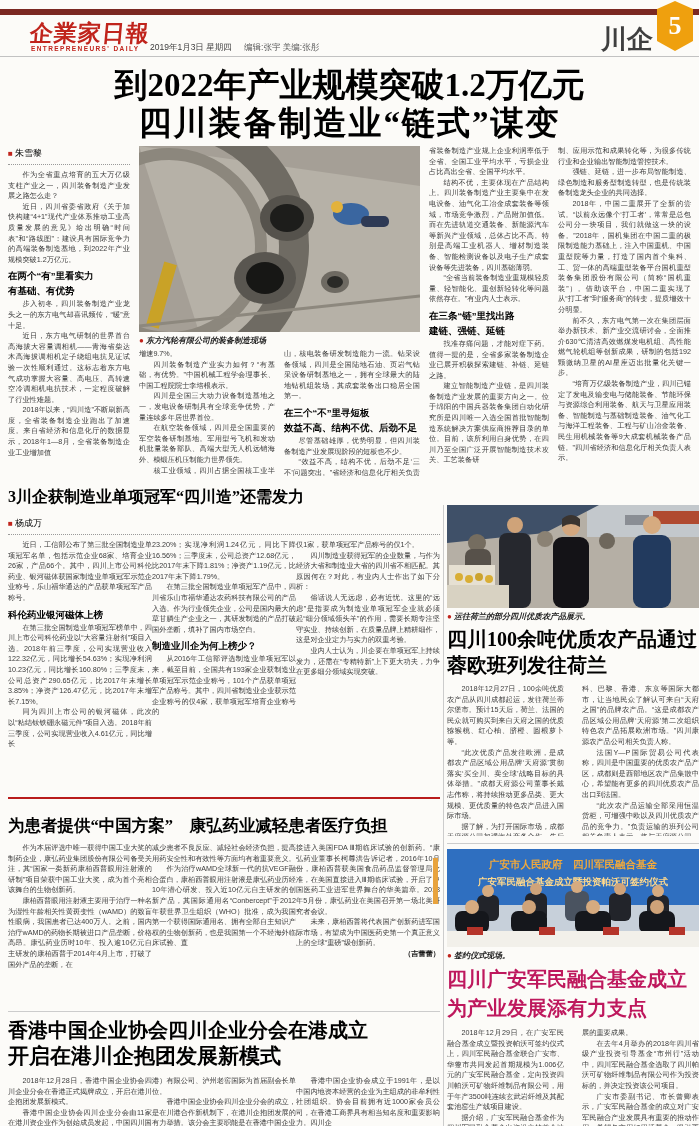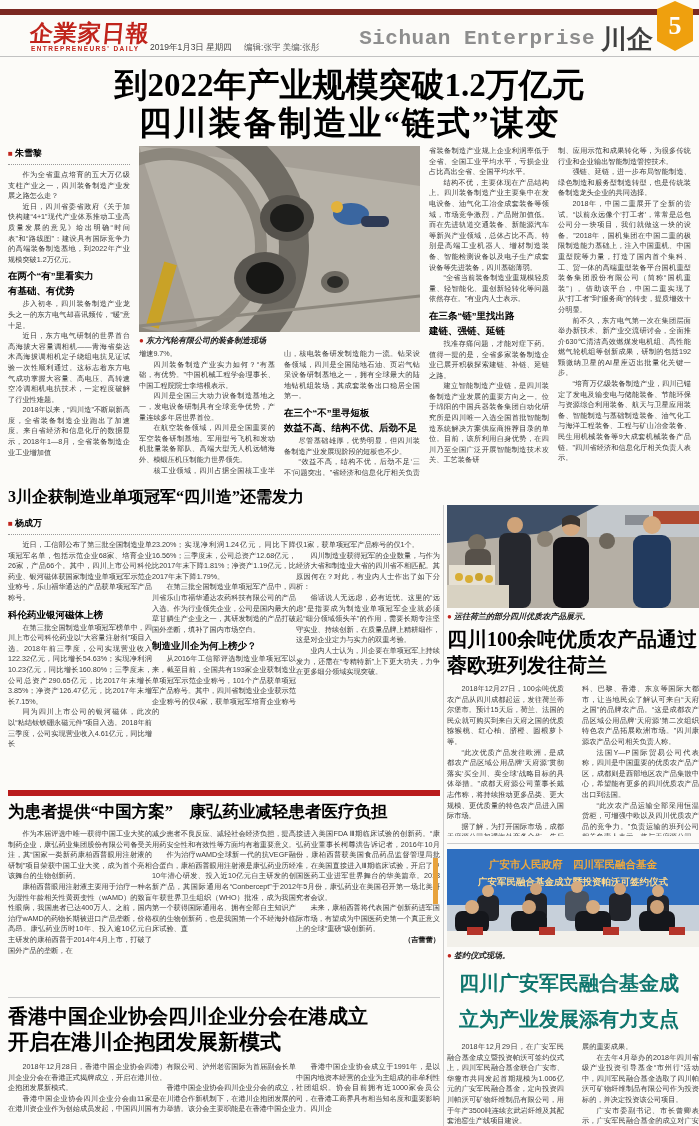--- a/index.html
+++ b/index.html
@@ -21,21 +21,21 @@
 .badge{position:absolute;right:6px;top:1px;width:36px;height:50px;background:#efa00e;
   clip-path:polygon(50% 0,100% 16%,100% 80%,50% 100%,0 80%,0 16%);
   display:flex;align-items:center;justify-content:center}
 .badge span{color:#fff;font-size:26px;font-weight:bold;font-family:"Liberation Serif",serif}
 
 p{font-size:7.2px;line-height:10.6px;text-align:justify;text-indent:2em;color:#3a3a3a}
 p.cont{text-indent:0}
 p.attr{text-indent:0;text-align:right;font-weight:bold;color:#111}
 h4.sub{font-size:9.5px;line-height:13px;color:#000;margin:4px 0 2px;font-weight:bold}
 h4.sub+h4.sub{margin-top:0}
-.byline{font-size:9px;font-weight:bold;color:#000;border-bottom:1px dotted #9a9a9a;
+.byline{font-size:9px;font-weight:normal;color:#000;border-bottom:1px dotted #9a9a9a;
   padding:1px 0 4px;margin-bottom:5px}
 .byline::before{content:"■ ";color:#c0241c;font-size:8px}
 .caption{font-size:8px;line-height:11px;font-weight:bold;font-style:italic;color:#1e1e1e;margin-top:3px}
 .caption::before{content:"● ";color:#c0241c;font-style:normal}
 .col{overflow:hidden}
 
 .lead-h{position:absolute;left:0;width:100%;text-align:center;font-family:"Liberation Serif",serif;
   font-weight:bold;color:#000}
 .lh1{top:63px;font-size:33px}
 .lh2{top:101px;font-size:33px;letter-spacing:2px}
@@ -48,58 +48,57 @@
 .midcols .col{flex:1}
 .lead-body .c4{width:120px}
 .lead-body .c5{flex:1}
 
 .leftzone{position:absolute;left:8px;top:482px;width:432px;height:644px;overflow:hidden}
 .a2h{font-family:"Liberation Serif",serif;font-weight:bold;font-size:16px;line-height:30px;color:#000}
 .a2 .byline{margin-top:4px}
 .cols3{display:flex;overflow:hidden}
 .cols3 .col{flex:1}
 .a2 .cols3{height:250px}
-.a3{border-top:6px solid #b91c1c;padding-top:5px}
+.a3{border-top:2px solid #b91c1c;margin-top:7px;padding-top:16px}
 .a3h{font-family:"Liberation Serif",serif;font-weight:bold;font-size:16.5px;line-height:22px;
   color:#000;margin-bottom:6px}
 .a3 .cols3{height:162px}
 .a5{border-top:1px solid #ccc;margin-top:6px;padding-top:5px}
 .a5h1{font-family:"Liberation Serif",serif;font-weight:bold;font-size:20px;line-height:26px;color:#000}
 .a5h2{font-family:"Liberation Serif",serif;font-weight:bold;font-size:21px;line-height:27px;
   color:#000;margin-bottom:6px}
 .a5 .cols3{height:70px}
 
 .vrule{position:absolute;left:443px;top:505px;width:1px;height:621px;background:#ccc}
 .accent{position:absolute;left:433px;top:858px;width:5px;height:46px;background:#e8a33d}
 .rightzone{position:absolute;left:447px;top:505px;width:252px;height:621px;overflow:hidden}
 .photo2{width:252px;height:103px}
 .a4h{font-family:"Liberation Serif",serif;font-weight:bold;font-size:20px;line-height:26px;
   color:#000;margin:4px 0 6px}
 .cols2{display:flex;gap:18px;overflow:hidden}
 .cols2 .col{flex:1}
 .a4 .cols2{height:152px}
 .a6{border-top:1px solid #ccc;margin-top:7px;padding-top:5px}
 .photo3{width:252px;height:98px}
-.a6h{font-family:"Liberation Serif",serif;font-weight:bold;font-size:20px;line-height:36px;
-  color:#0f766e;margin:4px 12px 5px}
+.a6h{font-family:"Liberation Serif",serif;font-weight:bold;font-size:20px;line-height:29px;
+  color:#be185d;margin:4px 0 5px}
 .a6 .cols2{height:108px}
 </style>
 </head>
 <body>
 
 <div class="page">
 
   <div class="toprule"></div>
   <div class="logo">企業家日報</div>
   <div class="logo-en">ENTREPRENEURS' DAILY</div>
   <div class="dateline">
     <span>2019年1月3日 星期四</span>
     <span class="ed">编辑:张宇 美编:张彤</span>
   </div>
-  <div class="section-en">Sichuan Enterprise</div>
   <div class="section-cn">川企</div>
   <div class="badge">
     <span>5</span>
   </div>
   <div class="mastline"></div>
 
   <h1 class="lead-h lh1">到2022年产业规模突破1.2万亿元</h1>
   <h1 class="lead-h lh2">四川装备制造业“链式”谋变</h1>
 
   <div class="lead-body">

